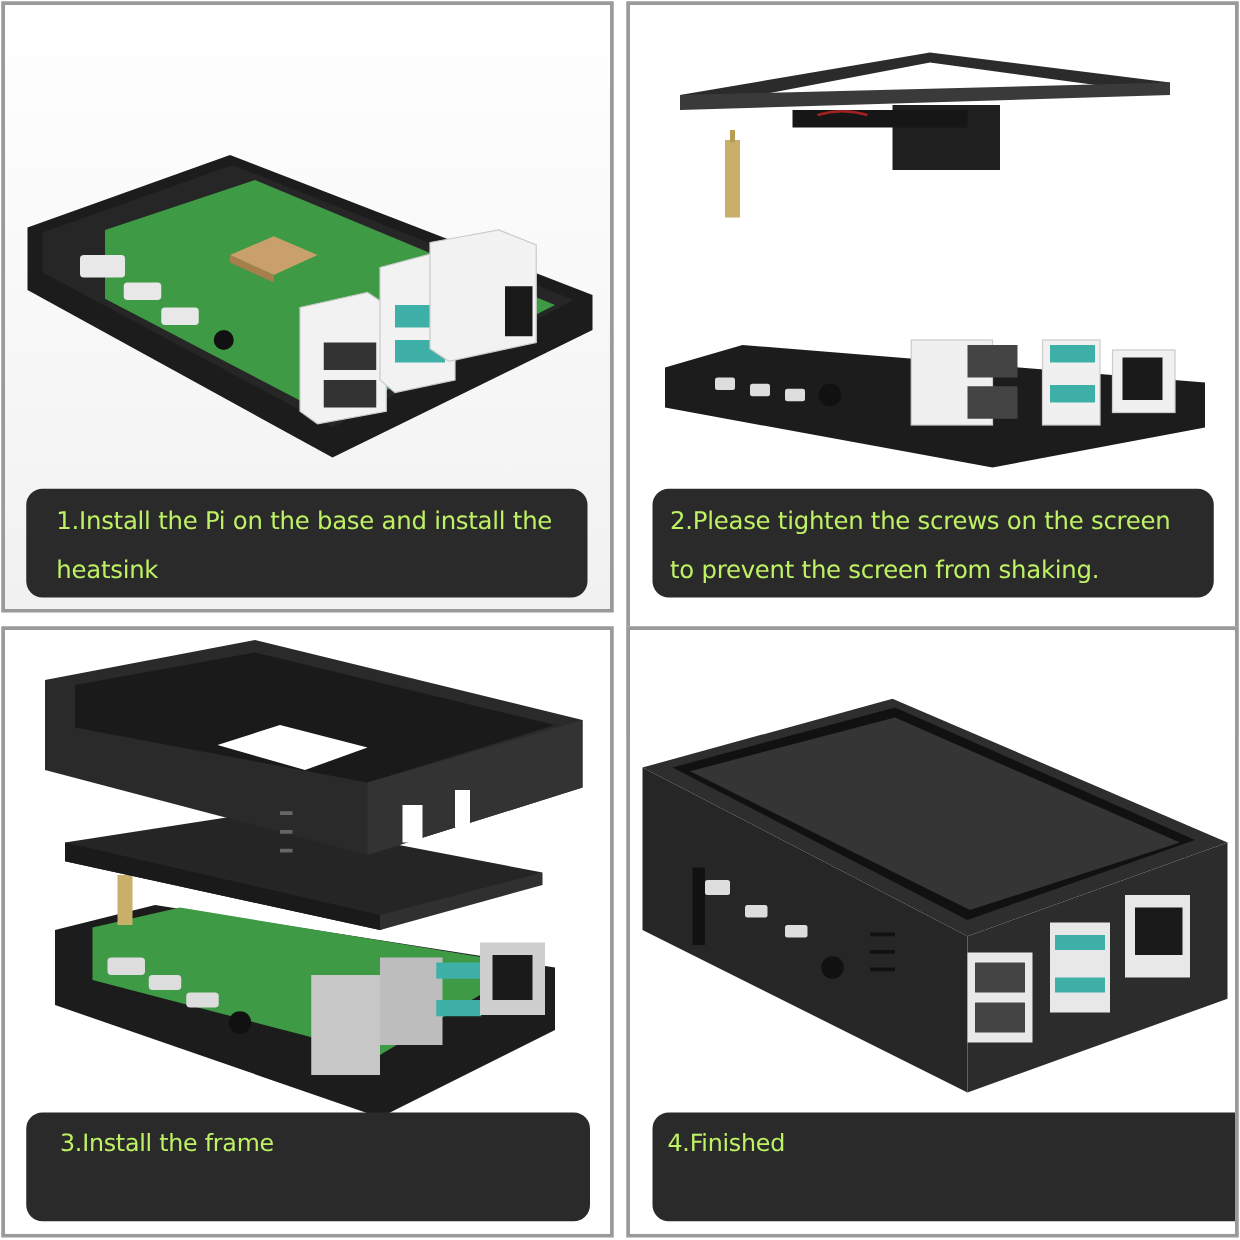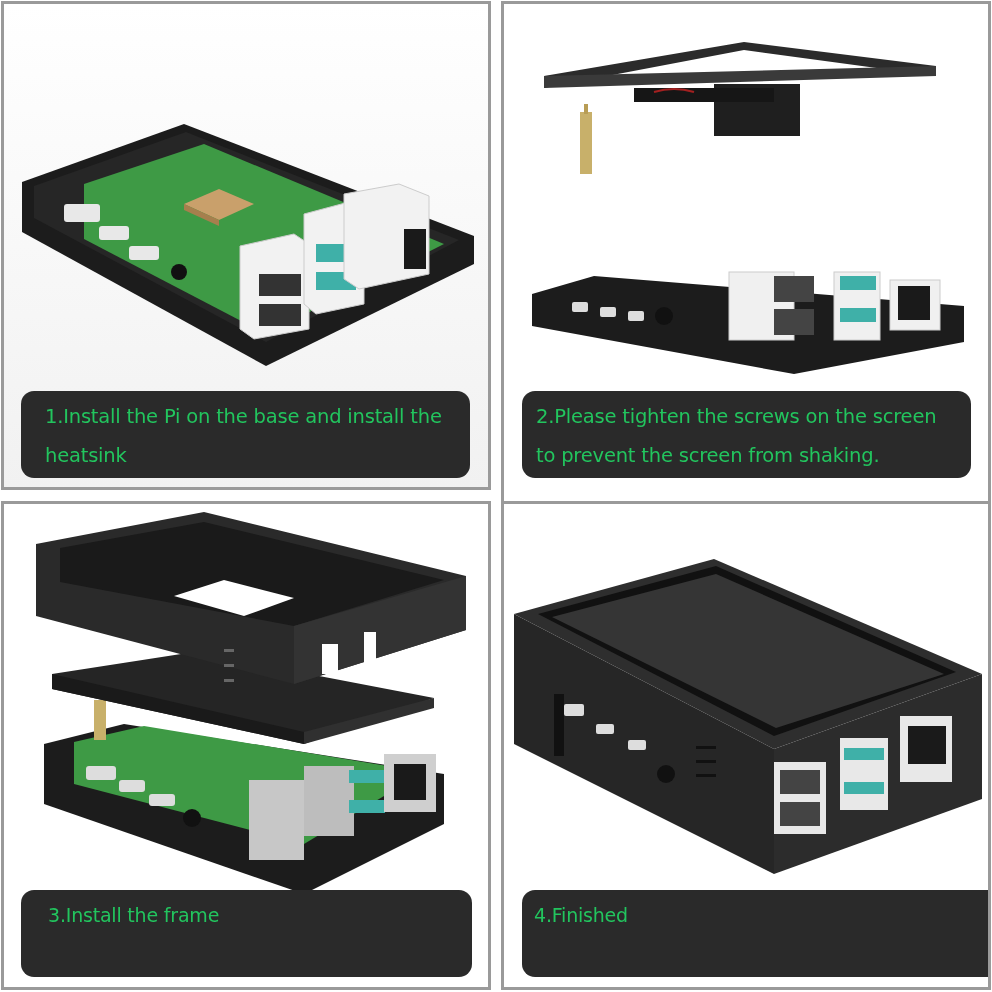--- a/index.html
+++ b/index.html
@@ -3,21 +3,21 @@
 <meta charset="utf-8">
 <style>
   html, body { margin: 0; padding: 0; background: #ffffff; }
   body { width: 992px; height: 992px; position: relative; overflow: hidden; font-family: "DejaVu Sans", sans-serif; }
   .panel { position: absolute; box-sizing: border-box; border: 3px solid #9a9a9a; background: #ffffff; overflow: hidden; }
   .p1 { left: 1px; top: 1px; width: 490px; height: 489px; }
   .p2 { left: 501px; top: 1px; width: 490px; height: 586px; }
   .p3 { left: 1px; top: 501px; width: 490px; height: 489px; }
   .p4 { left: 501px; top: 501px; width: 490px; height: 489px; }
   .illus { position: absolute; left: 0; top: 0; width: 484px; height: 484px; }
-  .caption { position: absolute; box-sizing: border-box; background: #2a2a2a; border-radius: 13px; color: #22c55e;
+  .caption { position: absolute; box-sizing: border-box; background: #2a2a2a; border-radius: 13px; color: #bef264;
              font-size: 19.5px; line-height: 39px; padding: 6px 22px 0 24px; letter-spacing: -0.2px; }
   .c1 { left: 17px; top: 387px; width: 449px; height: 87px; }
   .c2 { left: 18px; top: 387px; width: 449px; height: 87px; padding-left: 14px; }
   .c3 { left: 17px; top: 386px; width: 451px; height: 87px; font-size: 19px; line-height: 30px; padding-top: 10px; padding-left: 27px; }
   .c4 { left: 18px; top: 386px; width: 534px; height: 87px; font-size: 19px; line-height: 30px; padding-top: 10px; padding-left: 12px; }
 </style>
 </head>
 <body>
 
 <div class="panel p1">

